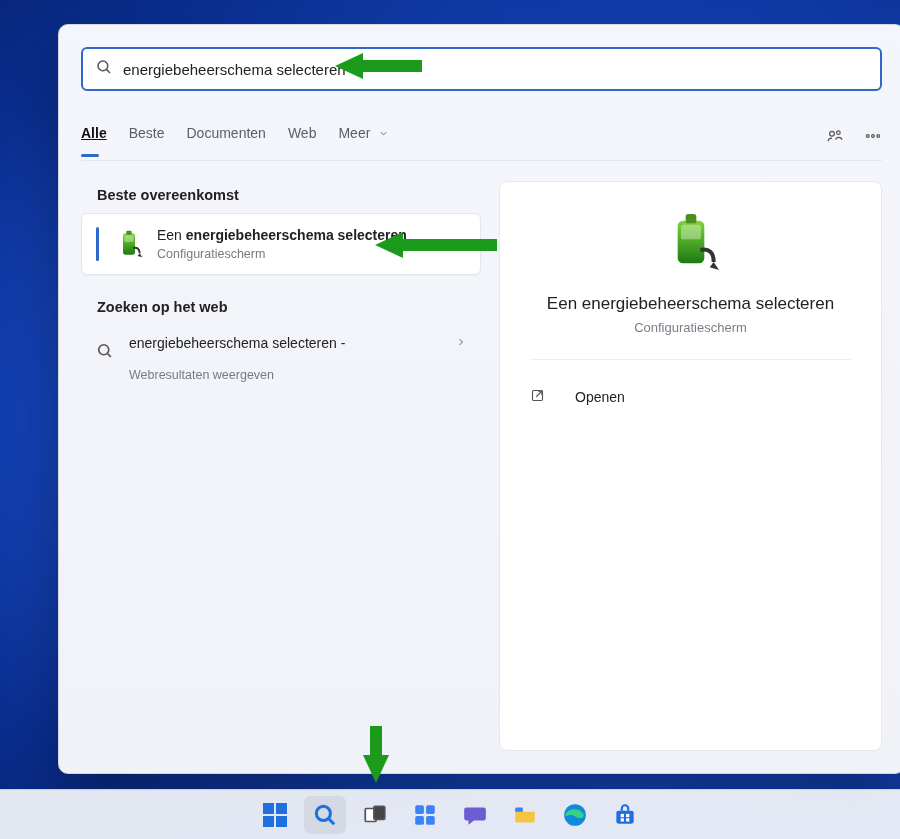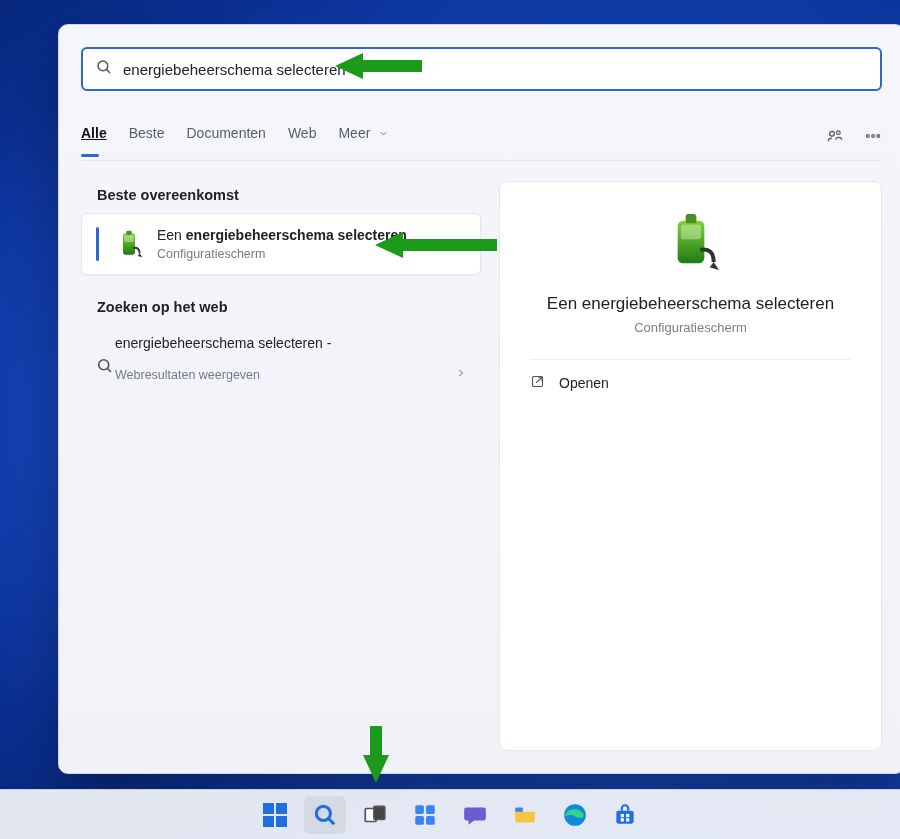--- a/index.html
+++ b/index.html
@@ -44,35 +44,35 @@
   .best-match {
     background: #fff; border: 1px solid #e3e6ed; border-radius: 6px;
     padding: 12px 14px; display: flex; align-items: center; gap: 12px;
     box-shadow: 0 1px 2px rgba(0,0,0,.04);
   }
   .best-match .accent { width: 3px; height: 34px; background: #2f68c8; border-radius: 2px; margin-right: 2px; }
   .best-match .text { font-size: 14px; color: #222; line-height: 1.3; }
   .best-match .text .sub { font-size: 12.5px; color: #767a82; margin-top: 2px; }
 
   .web-row {
-    display: flex; align-items: flex-end; padding: 10px 14px; font-size: 14px; color: #222;
+    display: flex; align-items: flex-start; gap: 14px; padding: 10px 14px; font-size: 14px; color: #222;
   }
   .web-row .sub { font-size: 12.5px; color: #767a82; margin-top: 17px; }
   .web-row .chev { margin-left: auto; }
   .web-row .chev svg { width: 12px; height: 12px; stroke:#666; fill:none; stroke-width:2; }
 
   .detail {
     position: absolute; left: 440px; top: 156px; right: 22px; bottom: 22px;
     background: #fff; border: 1px solid #e5e8ef; border-radius: 8px;
     display: flex; flex-direction: column; align-items: center; padding: 28px 30px 20px;
   }
   .detail h2 { font-size: 17px; font-weight: 400; color: #222; margin-top: 16px; text-align: center; }
   .detail .dsub { font-size: 13px; color: #7a7e86; margin-top: 6px; }
   .detail hr { width: 100%; border: none; border-top: 1px solid #eceef3; margin: 24px 0 14px; }
-  .action { align-self: flex-start; display: flex; align-items: center; gap: 14px; font-size: 14px; color: #222; }
+  .action { align-self: flex-start; display: flex; align-items: center; gap: 30px; font-size: 14px; color: #222; margin-top: 14px; }
   .action svg { width: 15px; height: 15px; stroke:#555; fill:none; stroke-width:1.8; }
 
   .ico-wrap { width: 32px; height: 32px; flex: 0 0 32px; display:flex; align-items:center; justify-content:center; }
 
   
   .arrow { position: absolute; }
   .arrow-right { width: 0; height: 0; border-top: 13px solid transparent; border-bottom: 13px solid transparent; border-right: 28px solid #1b9a1b; }
   .arrow-down  { width: 0; height: 0; border-left: 13px solid transparent; border-right: 13px solid transparent; border-top: 28px solid #1b9a1b; }
   .arrow-body-h { position: absolute; height: 12px; background: #1b9a1b; }
   .arrow-body-v { position: absolute; width: 12px; background: #1b9a1b; }

